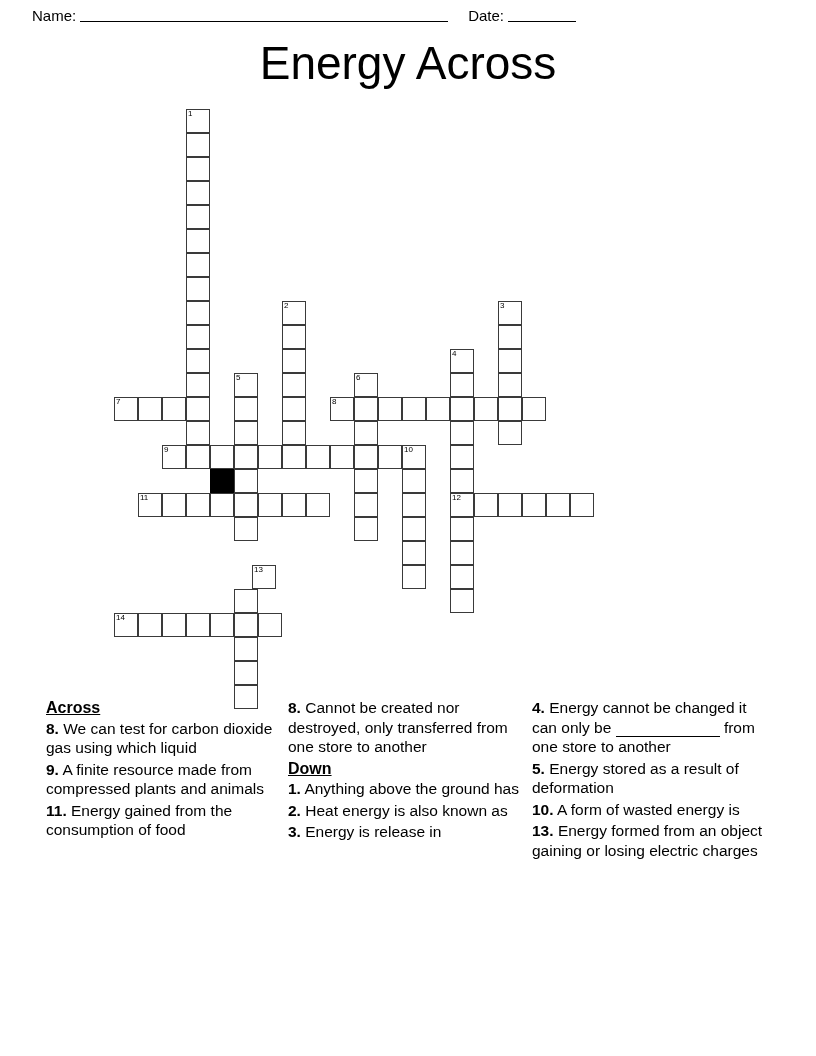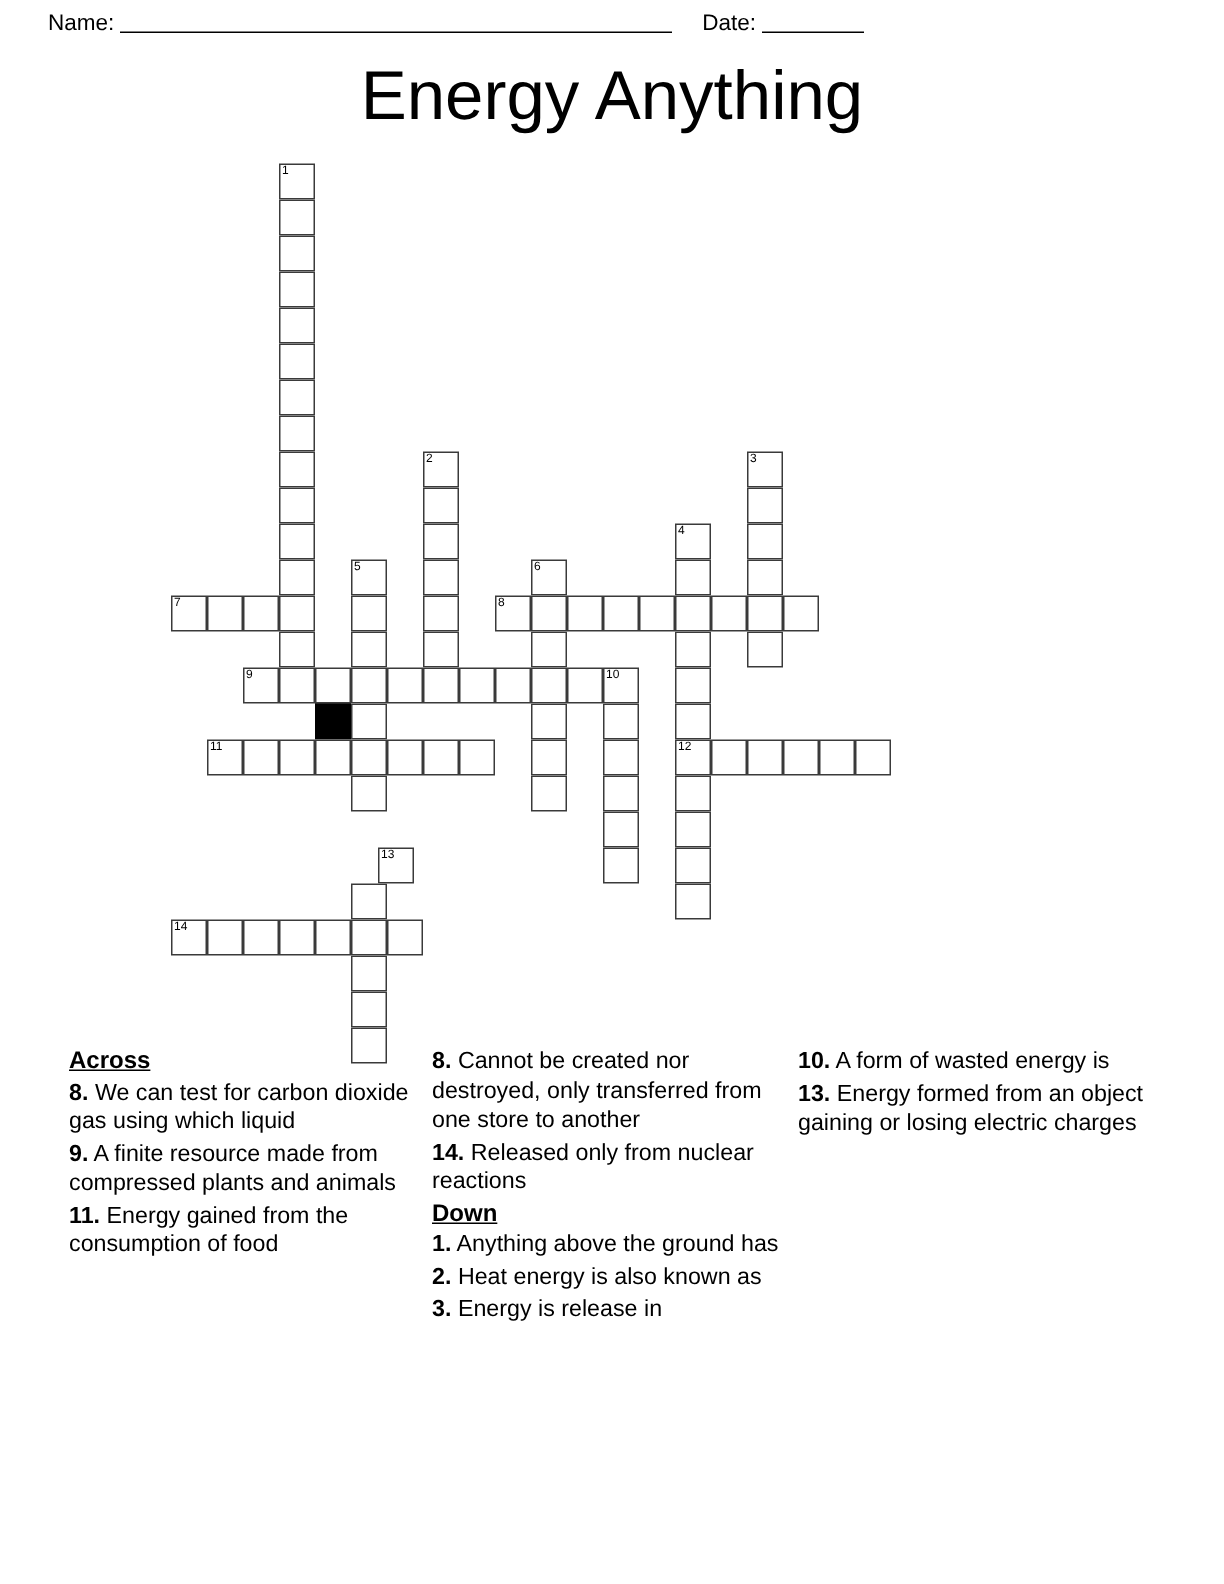--- a/index.html
+++ b/index.html
@@ -126,21 +126,21 @@
 </head>
 <body>
 
 <div id="name-date-row">
   <span id="name-label" class="nd-label">Name:</span>
   <span id="name-rule" class="nd-rule"></span>
   <span id="date-label" class="nd-label">Date:</span>
   <span id="date-rule" class="nd-rule"></span>
 </div>
 
-<div id="puzzle-title">Energy Anything</div>
+<div id="puzzle-title">Energy Across</div>
 
 <div id="crossword-grid">
     <div class="cell" style="left: 186px; top: 109px;">
       <span class="cellnum">1</span>
     </div>
     <div class="cell" style="left: 186px; top: 133px;"></div>
     <div class="cell" style="left: 450px; top: 349px;">
       <span class="cellnum">4</span>
     </div>
     <div class="cell" style="left: 498px; top: 349px;"></div>
@@ -267,23 +267,24 @@
 
 <div id="clues">
   <div id="clue-col-1" class="clue-col">
       <span class="clue-heading">Across</span>
       <span class="clue"><span class="cnum">8.</span> <span>We can test for carbon dioxide gas using which liquid</span></span>
       <span class="clue"><span class="cnum">9.</span> <span>A finite resource made from compressed plants and animals</span></span>
       <span class="clue"><span class="cnum">11.</span> <span>Energy gained from the consumption of food</span></span>
     </div>
   <div id="clue-col-2" class="clue-col">
       <span class="clue"><span class="cnum">8.</span> <span>Cannot be created nor destroyed, only transferred from one store to another</span></span>
-      <span class="clue"><span class="cnum">14.</span> <span>Released only from nuclear reactions</span></span>
       <span class="clue-heading">Down</span>
       <span class="clue"><span class="cnum">1.</span> <span>Anything above the ground has</span></span>
       <span class="clue"><span class="cnum">2.</span> <span>Heat energy is also known as</span></span>
       <span class="clue"><span class="cnum">3.</span> <span>Energy is release in</span></span>
     </div>
   <div id="clue-col-3" class="clue-col">
+      <span class="clue"><span class="cnum">4.</span> <span>Energy cannot be changed it can only be </span><span class="blank-rule"></span><span> from one store to another</span></span>
+      <span class="clue"><span class="cnum">5.</span> <span>Energy stored as a result of deformation</span></span>
       <span class="clue"><span class="cnum">10.</span> <span>A form of wasted energy is</span></span>
       <span class="clue"><span class="cnum">13.</span> <span>Energy formed from an object gaining or losing electric charges</span></span>
     </div>
 </div>
 
 </body></html>

